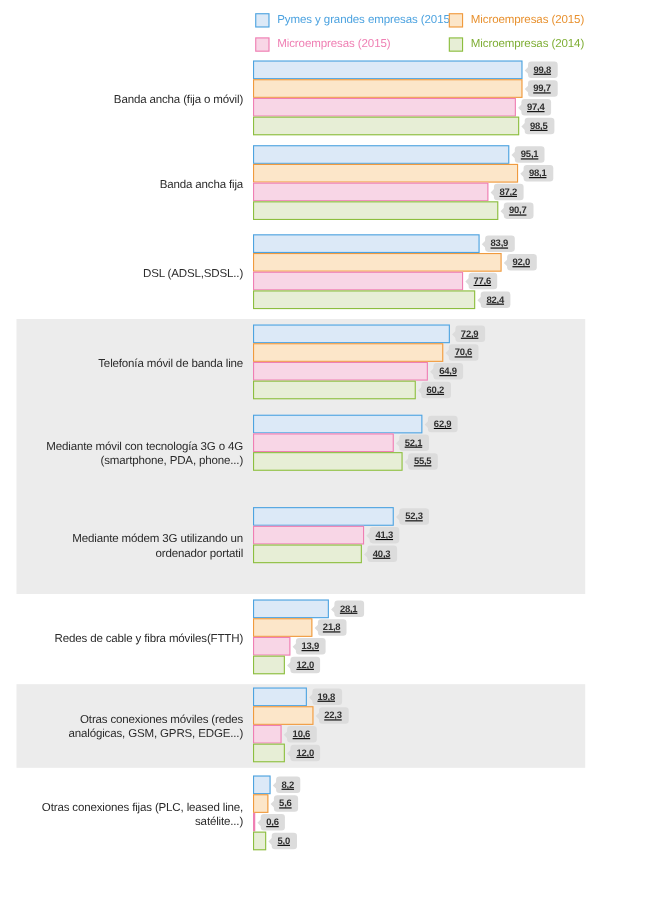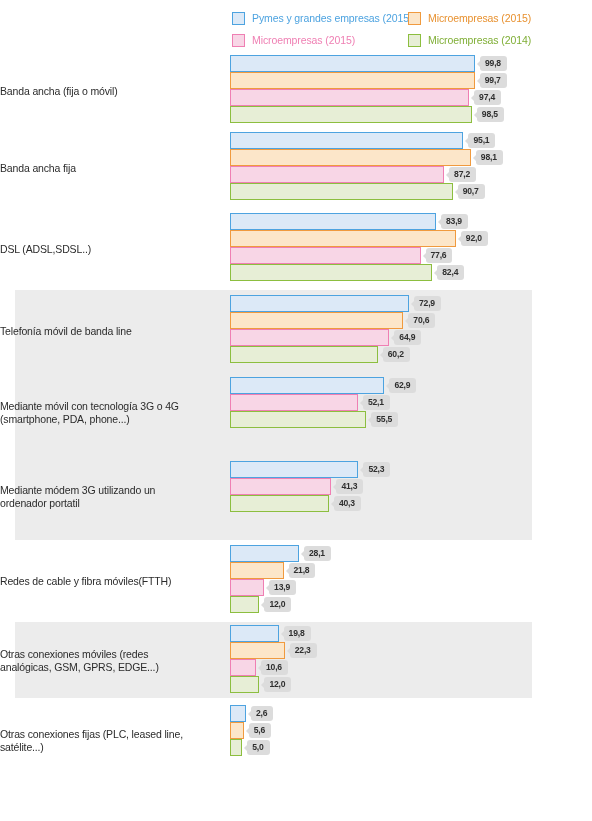--- a/index.html
+++ b/index.html
@@ -59,30 +59,31 @@
   .group {
     position: absolute;
     left: 0;
     width: 592px;
     display: flex;
     align-items: center;
   }
   .cat-label {
     width: 230px;
     padding-right: 9px;
-    text-align: left;
+    text-align: right;
     font-size: 10.5px;
     line-height: 13px;
     color: #2b2b2b;
     letter-spacing: -0.15px;
   }
   .bars {
     position: relative;
     flex: 1 1 auto;
     height: 100%;
+    text-decoration: underline;
   }
   .bar-row {
     position: relative;
     height: 17px;
     display: flex;
     align-items: center;
   }
   .bar {
     height: 17px;
     border-width: 1.2px;
@@ -325,27 +326,31 @@
         </div>
       </div>
       <div class="group" style="top: 705px; height: 72px;">
         <div class="cat-label">
           <div>Otras conexiones fijas (PLC, leased line,</div>
           <div>satélite...)</div>
         </div>
         <div class="bars">
           <div class="bar-row">
             <div class="bar" style="width: 15.9575px; background: rgb(220, 233, 247); border-color: rgb(77, 163, 224);"></div>
-            <div class="badge">2,6</div>
+            <div class="badge">8,2</div>
           </div>
           <div class="bar-row">
             <div class="bar" style="width: 13.748px; background: rgb(252, 230, 201); border-color: rgb(240, 154, 62);"></div>
             <div class="badge">5,6</div>
           </div>
           <div class="bar-row">
+            <div class="bar" style="width: 1.473px; background: rgb(248, 214, 230); border-color: rgb(239, 127, 179);"></div>
+            <div class="badge">0,6</div>
+          </div>
+          <div class="bar-row">
             <div class="bar" style="width: 12.275px; background: rgb(231, 238, 214); border-color: rgb(140, 190, 63);"></div>
             <div class="badge">5,0</div>
           </div>
         </div>
       </div>
     </div>
 
 </div>
 
 </body></html>

